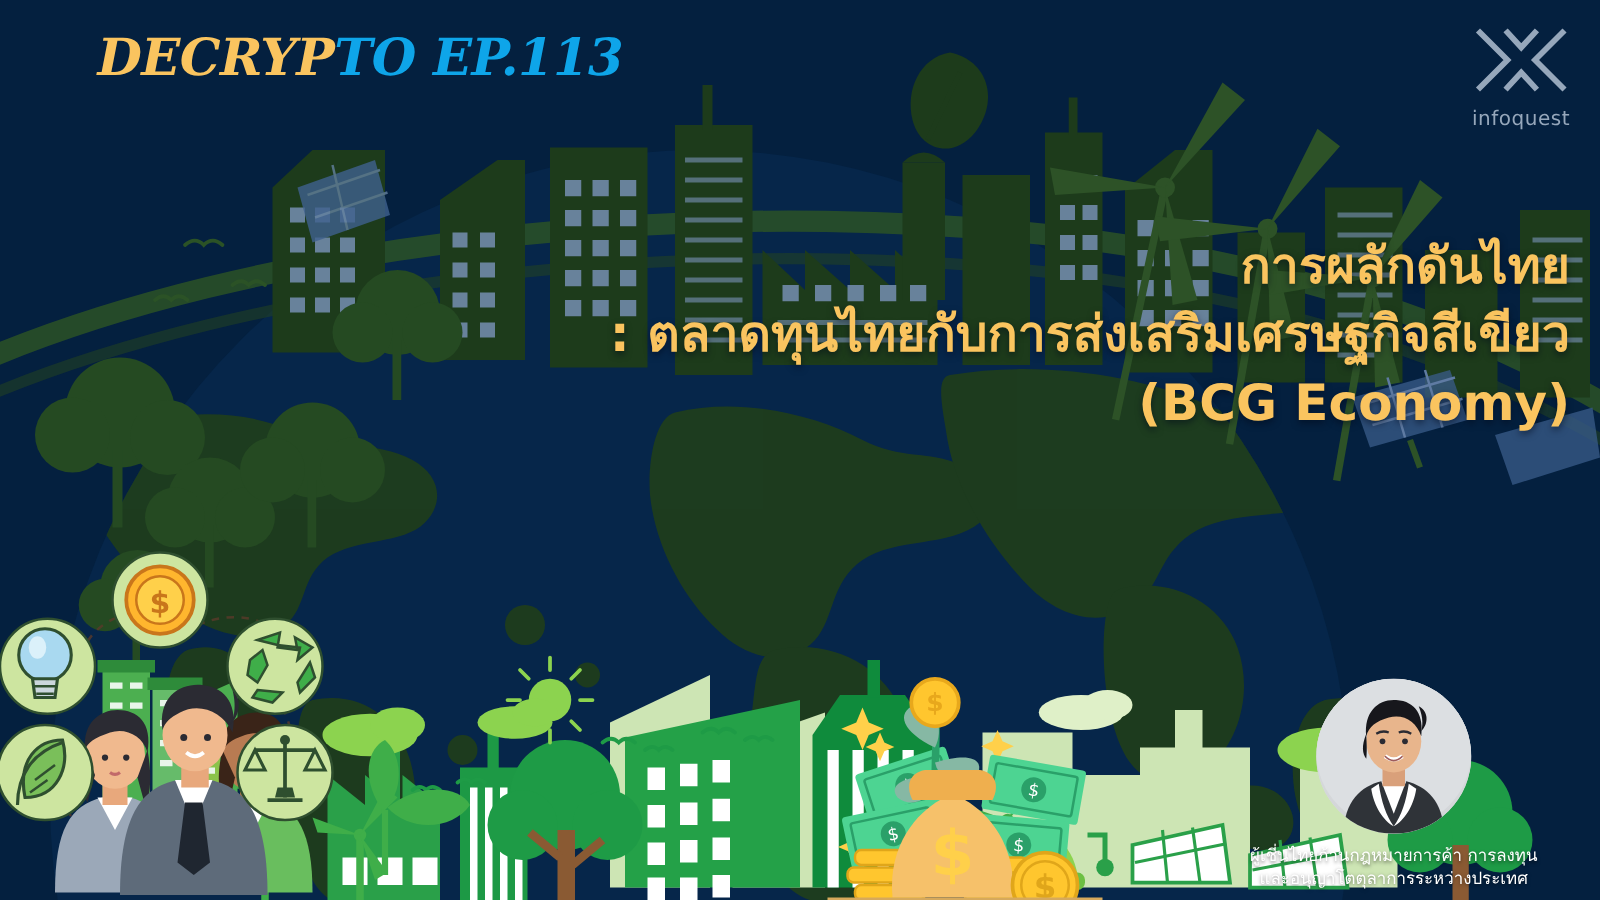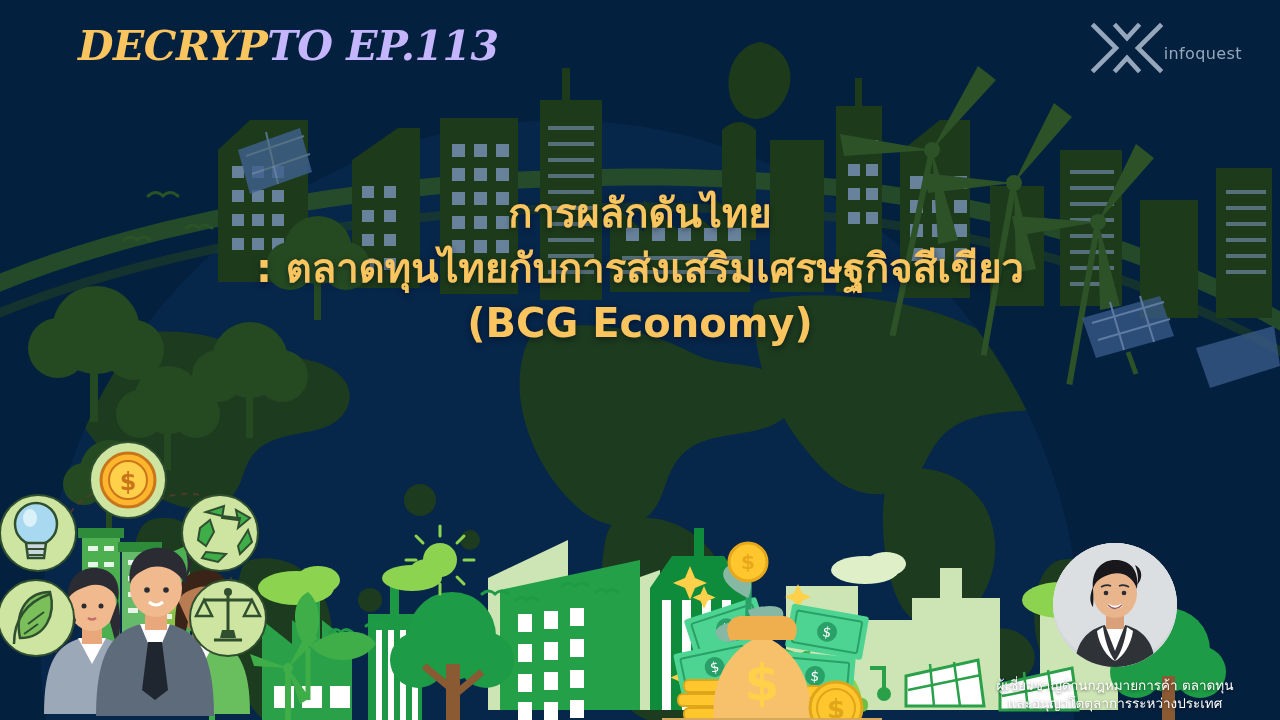--- a/index.html
+++ b/index.html
@@ -17,44 +17,44 @@
   .brand{
     position:absolute; left:78px; top:26px; z-index:30;
     line-height:1;
   }
   .brand-main{
     font-family:"DejaVu Serif","Liberation Serif",serif;
     font-weight:bold; font-style:italic;
     font-size:41px; letter-spacing:-0.5px; white-space:nowrap;
   }
   .brand-main .g{ color:#FAC45F;margin-top:27px; }
-  .brand-main .w{ color:#c4b5fd; }
+  .brand-main .w{ color:#0ea5e9; }
   .brand-sub{
     margin-top:7px; white-space:nowrap;
     font-size:16.5px; color:#ffffff; font-weight:bold;
   }
   .brand-sub .en{
     font-family:"DejaVu Serif","Liberation Serif",serif;
     font-style:italic; font-weight:bold; letter-spacing:-0.2px;
   }
   .brand-sub .th{ font-family:"DejaVu Sans","Liberation Sans",sans-serif; font-weight:bold; }
 
   
   .iq{
-    position:absolute; right:38px; top:22px; z-index:30;
-    display:flex; align-items:center;
+    position:absolute; right:24px; top:22px; z-index:30;
+    display:flex; flex-direction:column; align-items:center;
   }
   .iq-label{
     margin-top:5px; color:#96a7bb; font-size:16px; letter-spacing:.4px;
   }
 
   
   .title{
     position:absolute; left:0; right:0; top:186px; z-index:25;
-    text-align:center; color:#FAC45F;
+    text-align:right; color:#FAC45F;
     font-size:40px; font-weight:bold; line-height:1.38;
     text-shadow:0 2px 6px rgba(0,10,25,.55);
     padding:0 24px;
   }
   .title .ln{ display:block; white-space:nowrap; }
 
   
   .speaker{
     position:absolute; right:0; bottom:8px; width:330px; z-index:30;
     text-align:center;
@@ -784,16 +784,16 @@
 
       <circle cx="53" cy="50" r="2.3" fill="#2b2b33"></circle>
       <circle cx="71" cy="50" r="2.3" fill="#2b2b33"></circle>
       <path d="M48 44 q5 -3 10 -1" stroke="#2b2b33" stroke-width="1.8" fill="none"></path>
       <path d="M66 43 q5 -2 10 1" stroke="#2b2b33" stroke-width="1.8" fill="none"></path>
       <path d="M55 62 q7 5 14 0" stroke="#ffffff" stroke-width="3.2" fill="none"></path>
       <path d="M55 62 q7 7 14 0" stroke="#9E5B5B" stroke-width="1.4" fill="none"></path>
     </svg>
   </div>
   <div class="speaker-role">
-    <div>ผู้เชี่ยวชาญด้านกฎหมายการค้า ตลาดทุน</div>
+    <div>ผู้เชี่นไทยก้านกฎหมายการค้า การลงทุน</div>
     <div>และอนุญาโตตุลาการระหว่างประเทศ</div>
   </div>
 </div>
 
 </body></html>

